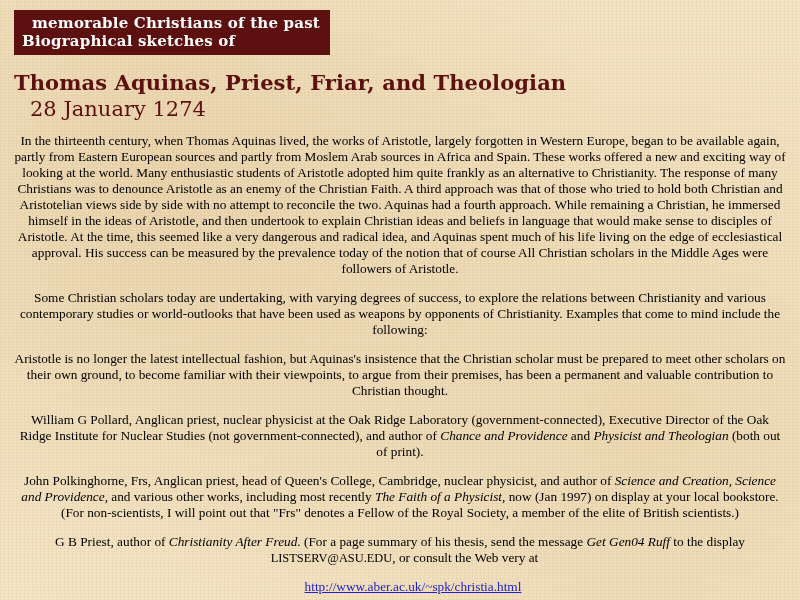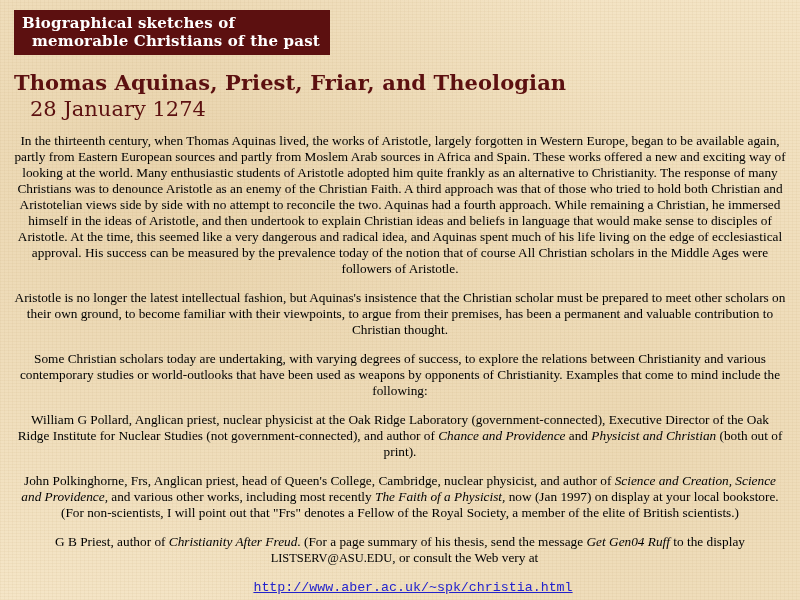--- a/index.html
+++ b/index.html
@@ -69,45 +69,44 @@
     font-variant: small-caps;
     font-size: 12.4px;
     margin-left: 9px;
   }
   a.weblink {
     color: #2222cc;
     text-decoration: underline;
     margin-left: 26px;
     display: inline-block;
     font-size: 13.3px;
-    font-family: Liberation Mono, monospace;
   }
 </style>
 </head>
 <body>
 
 <div class="page">
 
   <div class="banner">
+    <span class="banner-line second">memorable Christians of  the past</span>
     <span class="banner-line">Biographical sketches of</span>
-    <span class="banner-line second">memorable Christians of  the past</span>
   </div>
 
   <h1 class="title">Thomas Aquinas, Priest, Friar, and Theologian</h1>
   <h1 class="date">28 January 1274</h1>
 
   <div class="body-text">
 
     <p>In the thirteenth century, when Thomas Aquinas lived, the works of Aristotle, largely forgotten in Western Europe, began to be available again, partly from Eastern European sources and partly from Moslem Arab sources in Africa and Spain. These works offered a new and exciting way of looking at the world. Many enthusiastic students of Aristotle adopted him quite frankly as an alternative to Christianity. The response of many Christians was to denounce Aristotle as an enemy of the Christian Faith. A third approach was that of those who tried to hold both Christian and Aristotelian views side by side with no attempt to reconcile the two. Aquinas had a fourth approach. While remaining a Christian, he immersed himself in the ideas of Aristotle, and then undertook to explain Christian ideas and beliefs in language that would make sense to disciples of Aristotle. At the time, this seemed like a very dangerous and radical idea, and Aquinas spent much of his life living on the edge of ecclesiastical approval. His success can be measured by the prevalence today of the notion that of course All Christian scholars in the Middle Ages were followers of Aristotle.</p>
 
+    <p>Some Christian scholars today are undertaking, with varying degrees of success, to explore the relations between Christianity and various contemporary studies or world-outlooks that have been used as weapons by opponents of Christianity. Examples that come to mind include the following:</p>
+
     <p>Aristotle is no longer the latest intellectual fashion, but Aquinas's insistence that the Christian scholar must be prepared to meet other scholars on their own ground, to become familiar with their viewpoints, to argue from their premises, has been a permanent and valuable contribution to Christian thought.</p>
 
-    <p>Some Christian scholars today are undertaking, with varying degrees of success, to explore the relations between Christianity and various contemporary studies or world-outlooks that have been used as weapons by opponents of Christianity. Examples that come to mind include the following:</p>
-
-    <p><span>William G Pollard, Anglican priest, nuclear physicist at the Oak Ridge Laboratory (government-connected), Executive Director of the Oak Ridge Institute for Nuclear Studies (not government-connected), and author of </span><em>Chance and Providence</em><span> and </span><em>Physicist and Christian</em><span> (both out of print).</span></p>
+    <p><span>William G Pollard, Anglican priest, nuclear physicist at the Oak Ridge Laboratory (government-connected), Executive Director of the Oak Ridge Institute for Nuclear Studies (not government-connected), and author of </span><em>Chance and Providence</em><span> and </span><em>Physicist and Theologian</em><span> (both out of print).</span></p>
 
     <p><span>John Polkinghorne, Frs, Anglican priest, head of Queen's College, Cambridge, nuclear physicist, and author of </span><em>Science and Creation, Science and Providence,</em><span> and various other works, including most recently </span><em>The Faith of a Physicist,</em><span> now (Jan 1997) on display at your local bookstore. (For non-scientists, I will point out that "Frs" denotes a Fellow of the Royal Society, a member of the elite of British scientists.)</span></p>
 
     <p><span>G B Priest, author of </span><em>Christianity After Freud</em><span>. (For a page summary of his thesis, send the message </span><em>Get Gen04 Ruff</em><span> to the display </span><span class="smallcaps">LISTSERV@ASU.EDU</span><span>, or consult the Web very at</span></p>
 
     <p><a class="weblink" href="#">http://www.aber.ac.uk/~spk/christia.html</a></p>
 
     <p>Various writers on "liberation theology" who have undertaken to show that Marxism, properly interpreted, does not imply the falsity of Christianity.</p>
 
   </div>

